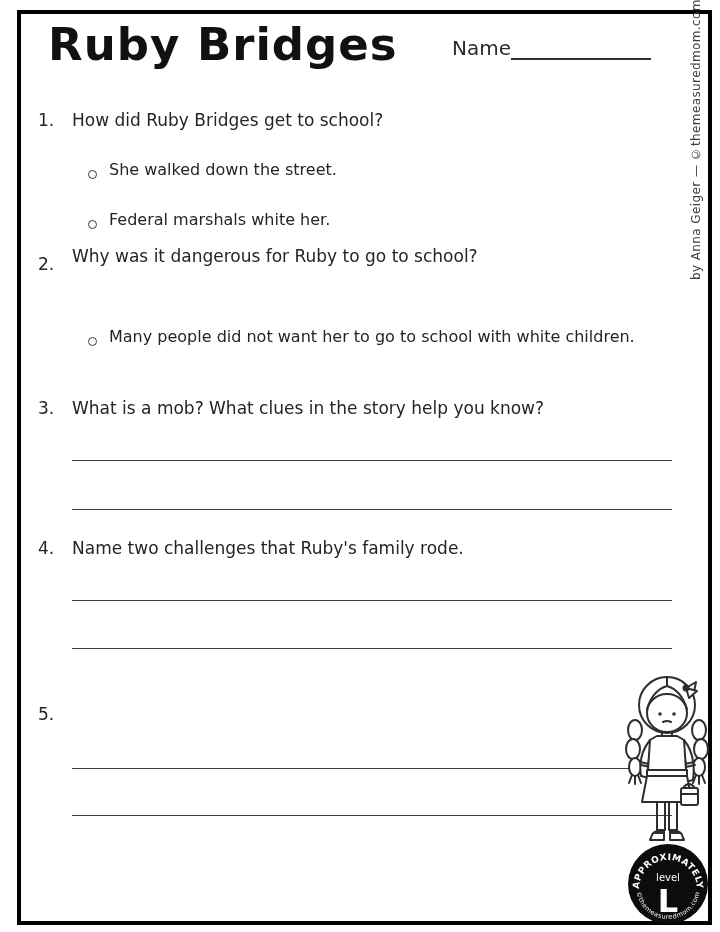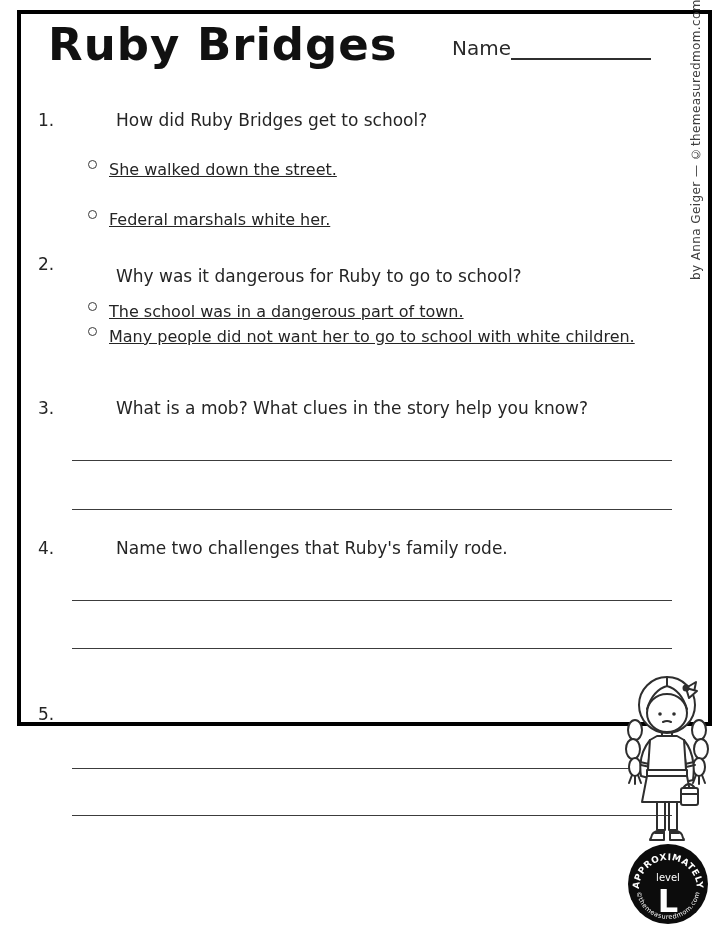--- a/index.html
+++ b/index.html
@@ -2,21 +2,21 @@
 <html><head>
 <meta charset="utf-8">
 <style>
   * { margin:0; padding:0; box-sizing:border-box; }
   html,body { background:#ffffff; }
   .page {
     position:relative; width:720px; height:932px; background:#ffffff;
     overflow:hidden; font-family:"DejaVu Sans", sans-serif; color:#1f1f1f;
   }
   .sheet {
-    position:absolute; left:17px; top:10px; width:695px; height:716px;
+    position:absolute; left:17px; top:10px; width:695px; height:915px;
     border:4px solid #000; background:#fff;
   }
   .title {
     position:absolute; left:27px; top:4px;
     font-size:45px; font-weight:900; letter-spacing:1px; color:#111;
     font-family:"DejaVu Sans", sans-serif;
   }
   .name-row {
     position:absolute; left:431px; top:22px; display:flex; align-items:flex-start;
     font-size:20px; color:#2a2a2a;
@@ -29,25 +29,25 @@
     position:absolute; top:14px; right:5px; height:252px;
     writing-mode:vertical-rl; transform:rotate(180deg);
     font-size:12px; letter-spacing:0.4px; color:#3d3d3d; white-space:nowrap;
   }
   .q-num {
     position:absolute; left:17px; width:30px;
     font-size:17px; color:#252525;
   }
   .q-text {
     position:absolute; left:51px;
-    font-size:17px; color:#252525; white-space:nowrap;margin-left:44px;
+    font-size:17px; color:#252525; white-space:nowrap;
   }
   .choice {
-    position:absolute; left:67px; display:flex; align-items:flex-start; gap:12px;
-    font-size:16px; color:#252525; white-space:nowrap;text-decoration:underline;
+    position:absolute; left:67px; display:flex; align-items:flex-end; gap:12px;
+    font-size:16px; color:#252525; white-space:nowrap;
   }
   .bullet {
     width:9px; height:9px; border:1.6px solid #3a3a3a; border-radius:50%;
     flex:0 0 auto; background:#fff;
   }
   .ans-line {
     position:absolute; left:51px; width:600px; height:0;
     border-bottom:1.6px solid #3c3c3c;
   }
   .girl { position:absolute; left:599px; top:652px; z-index:3; }
@@ -73,25 +73,21 @@
     <div class="choice" style="top:146px">
       <span class="bullet"></span>
       <span>She walked down the street.</span>
     </div>
     <div class="choice" style="top:196px">
       <span class="bullet"></span>
       <span>Federal marshals white her.</span>
     </div>
 
     <div class="q-num" style="top:240px">2.</div>
-    <div class="q-text" style="top:252px">Why was it dangerous for Ruby to go to school?</div>
-    <div class="choice" style="top:288px">
-      <span class="bullet"></span>
-      <span>The school was in a dangerous part of town.</span>
-    </div>
+    <div class="q-text" style="top:232px">Why was it dangerous for Ruby to go to school?</div>
     <div class="choice" style="top:313px">
       <span class="bullet"></span>
       <span>Many people did not want her to go to school with white children.</span>
     </div>
 
     <div class="q-num" style="top:384px">3.</div>
     <div class="q-text" style="top:384px">What is a mob? What clues in the story help you know?</div>
     <div class="ans-line" style="top:446px"></div>
     <div class="ans-line" style="top:495px"></div>
 

